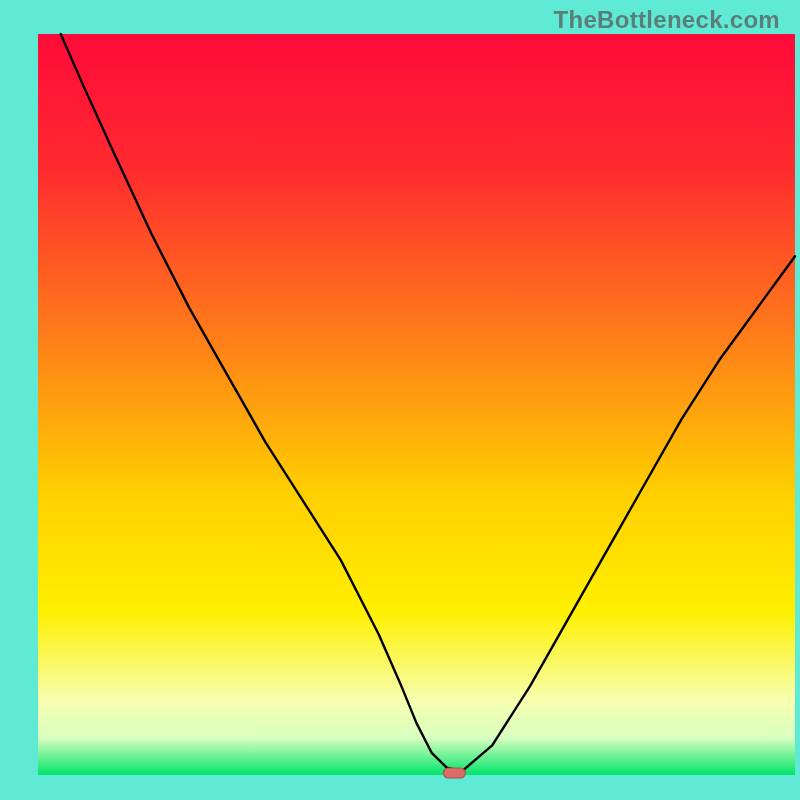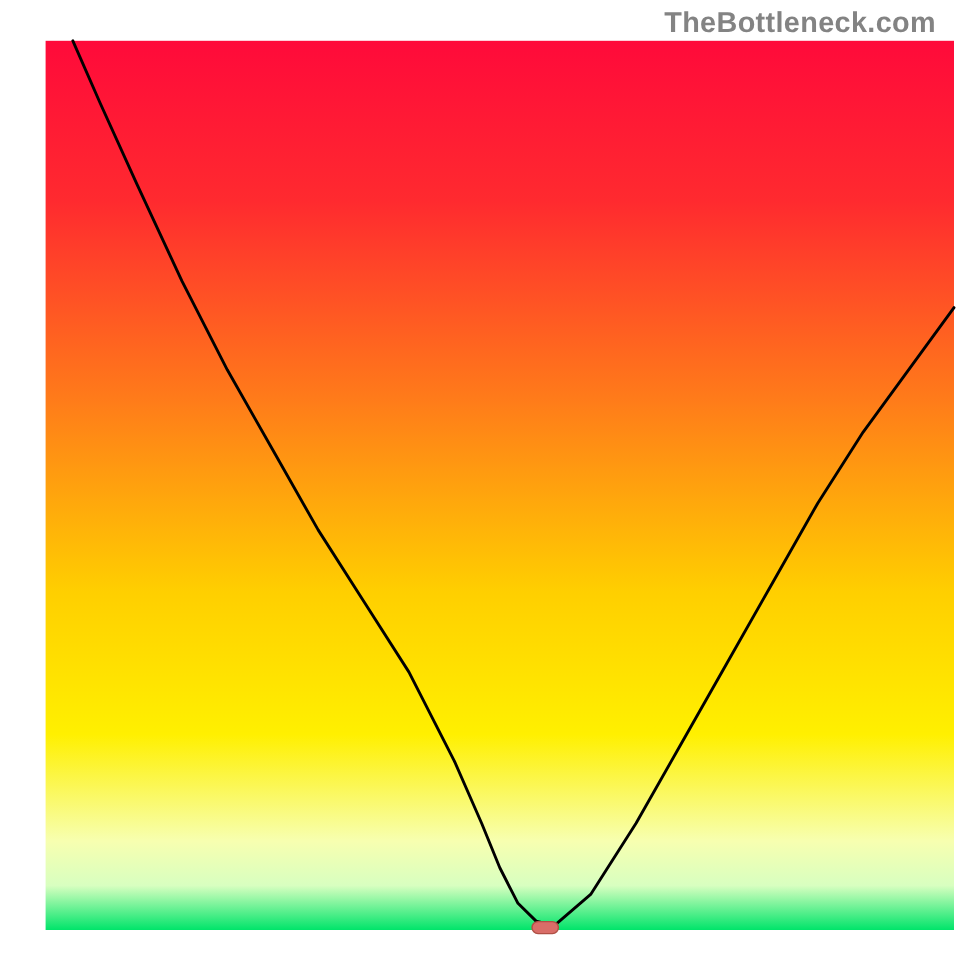--- a/index.html
+++ b/index.html
@@ -7,21 +7,21 @@
     padding: 0;
     width: 800px;
     height: 800px;
     background: #000;
     overflow: hidden;
   }
   .frame {
     position: relative;
     width: 800px;
     height: 800px;
-    background: #ffffff;
+    background: #5eead4;
   }
   .watermark {
     position: absolute;
     top: 6px;
     right: 20px;
     font-family: Arial, Helvetica, sans-serif;
     font-size: 24px;
     font-weight: 600;
     color: #5a5a5a;
     opacity: 0.75;

